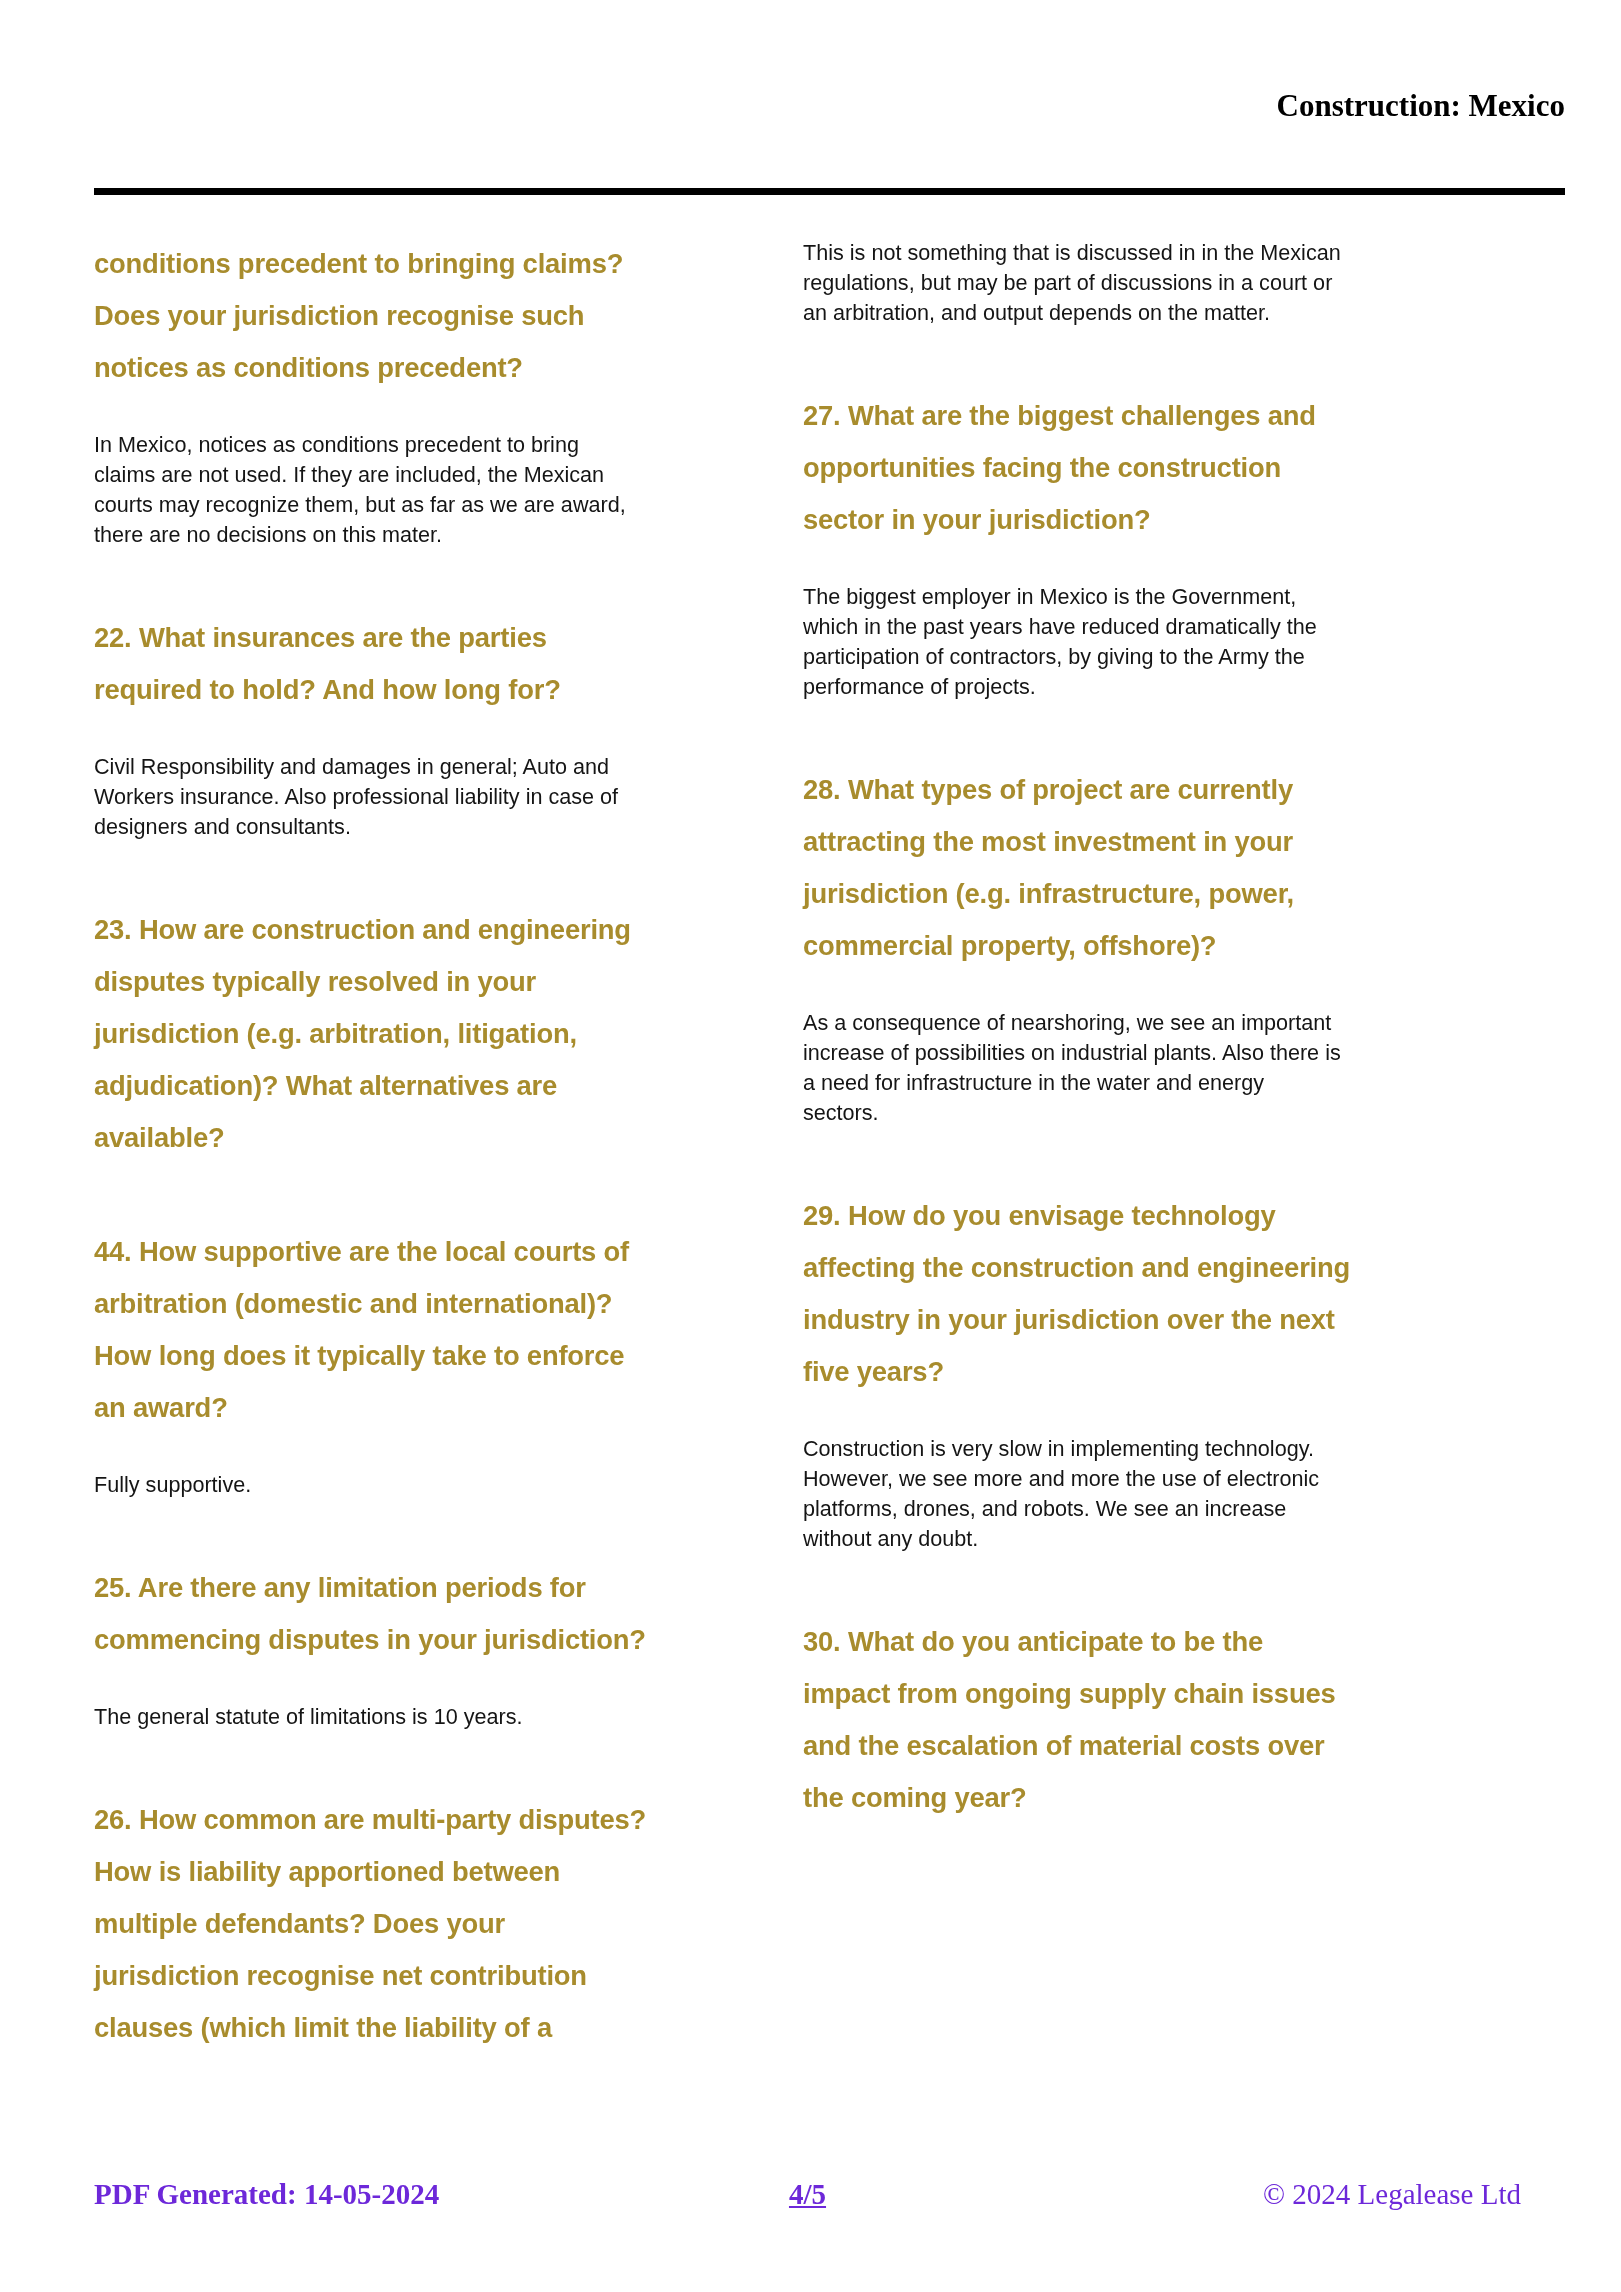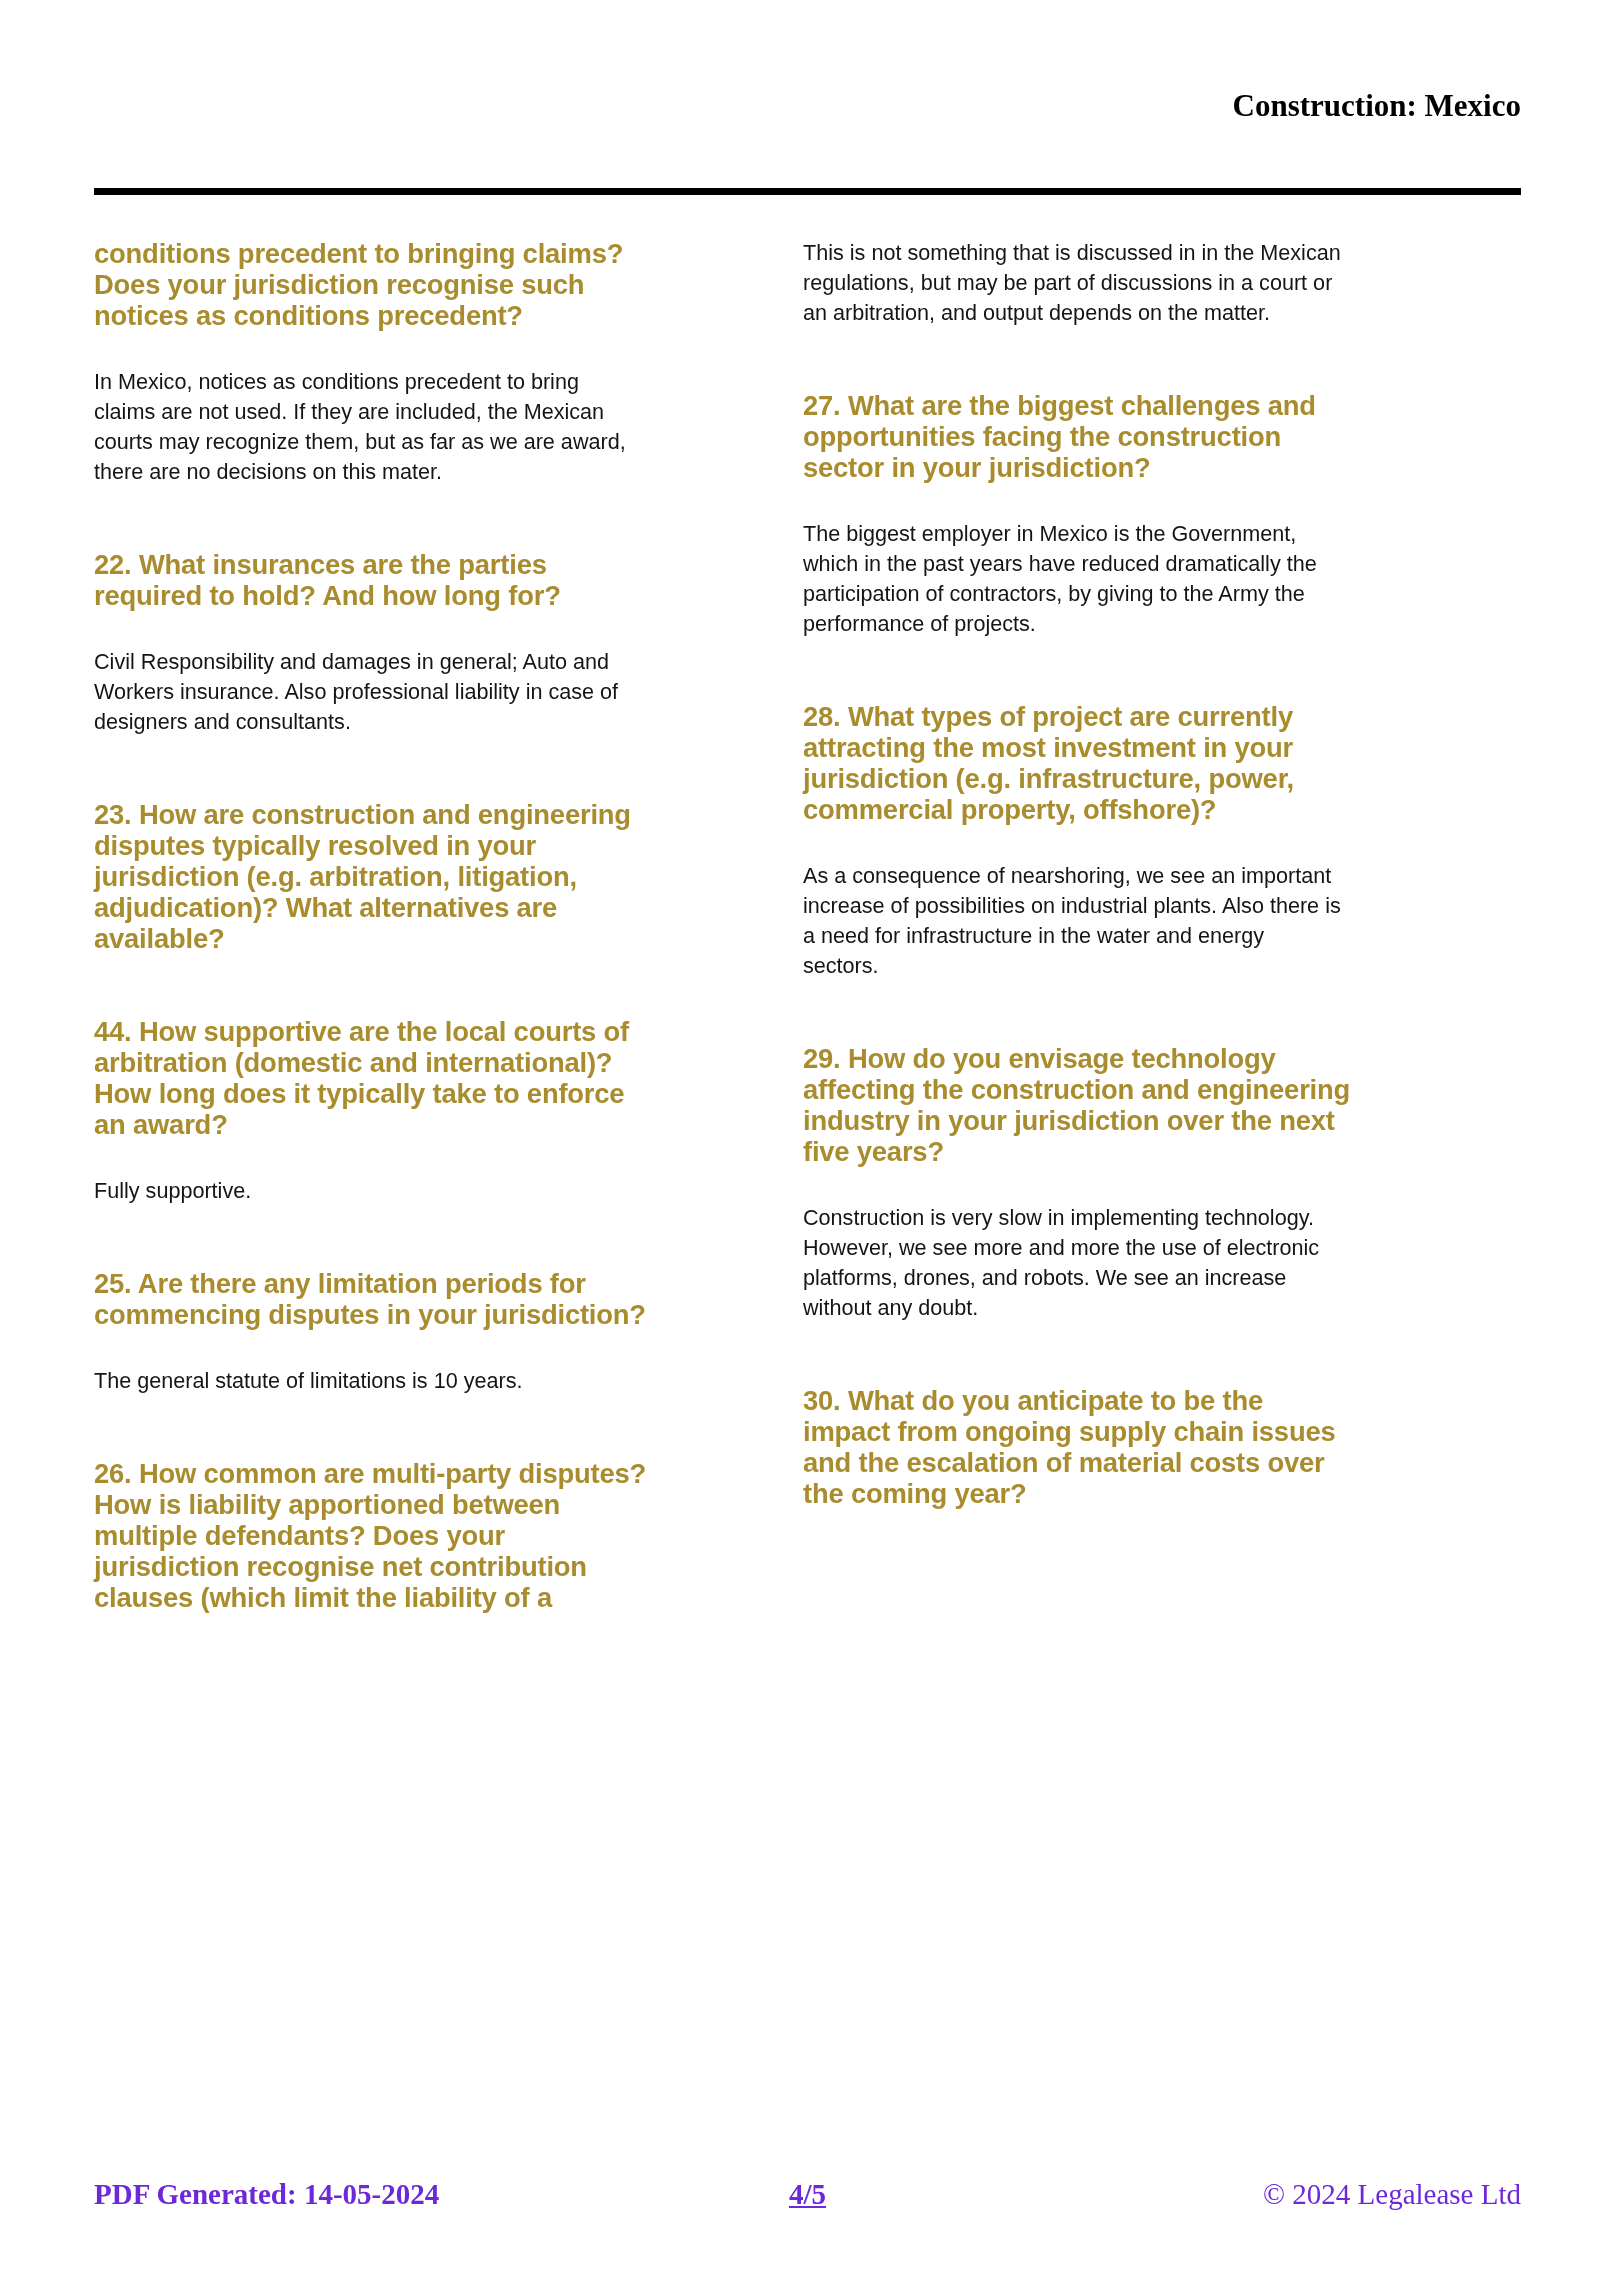--- a/index.html
+++ b/index.html
@@ -6,21 +6,21 @@
   html, body { margin: 0; padding: 0; background: #ffffff; }
   .page {
     position: relative;
     width: 1621px;
     height: 2293px;
     background: #ffffff;
     overflow: hidden;
     font-family: "Liberation Sans", sans-serif;
   }
   
-  header { padding: 80px 100px 0 94px; }
+  header { padding: 80px 56px 0 94px; }
   .header-title {
     text-align: right;
     font-family: "Liberation Serif", serif;
     font-weight: bold;
     font-size: 31px;
     line-height: 51px;
     color: #000000;
   }
   .header-rule {
     height: 6.9px;
@@ -31,21 +31,21 @@
   main {
     padding: 43px 0 0 94px;
     display: grid;
     grid-template-columns: 617px 617px;
     column-gap: 92px;
     align-items: start;
   }
   .qa-section h2 {
     margin: 62px 0 36px 0;
     font-size: 27.4px;
-    line-height: 31px;
+    line-height: 52px;
     font-weight: bold;
     letter-spacing: -0.2px;
     color: var(--accent);
     white-space: pre-line;
   }
   .qa-section:first-child h2 { margin-top: 0; }
   .qa-section p {
     margin: 0;
     font-size: 21.6px;
     line-height: 30px;

